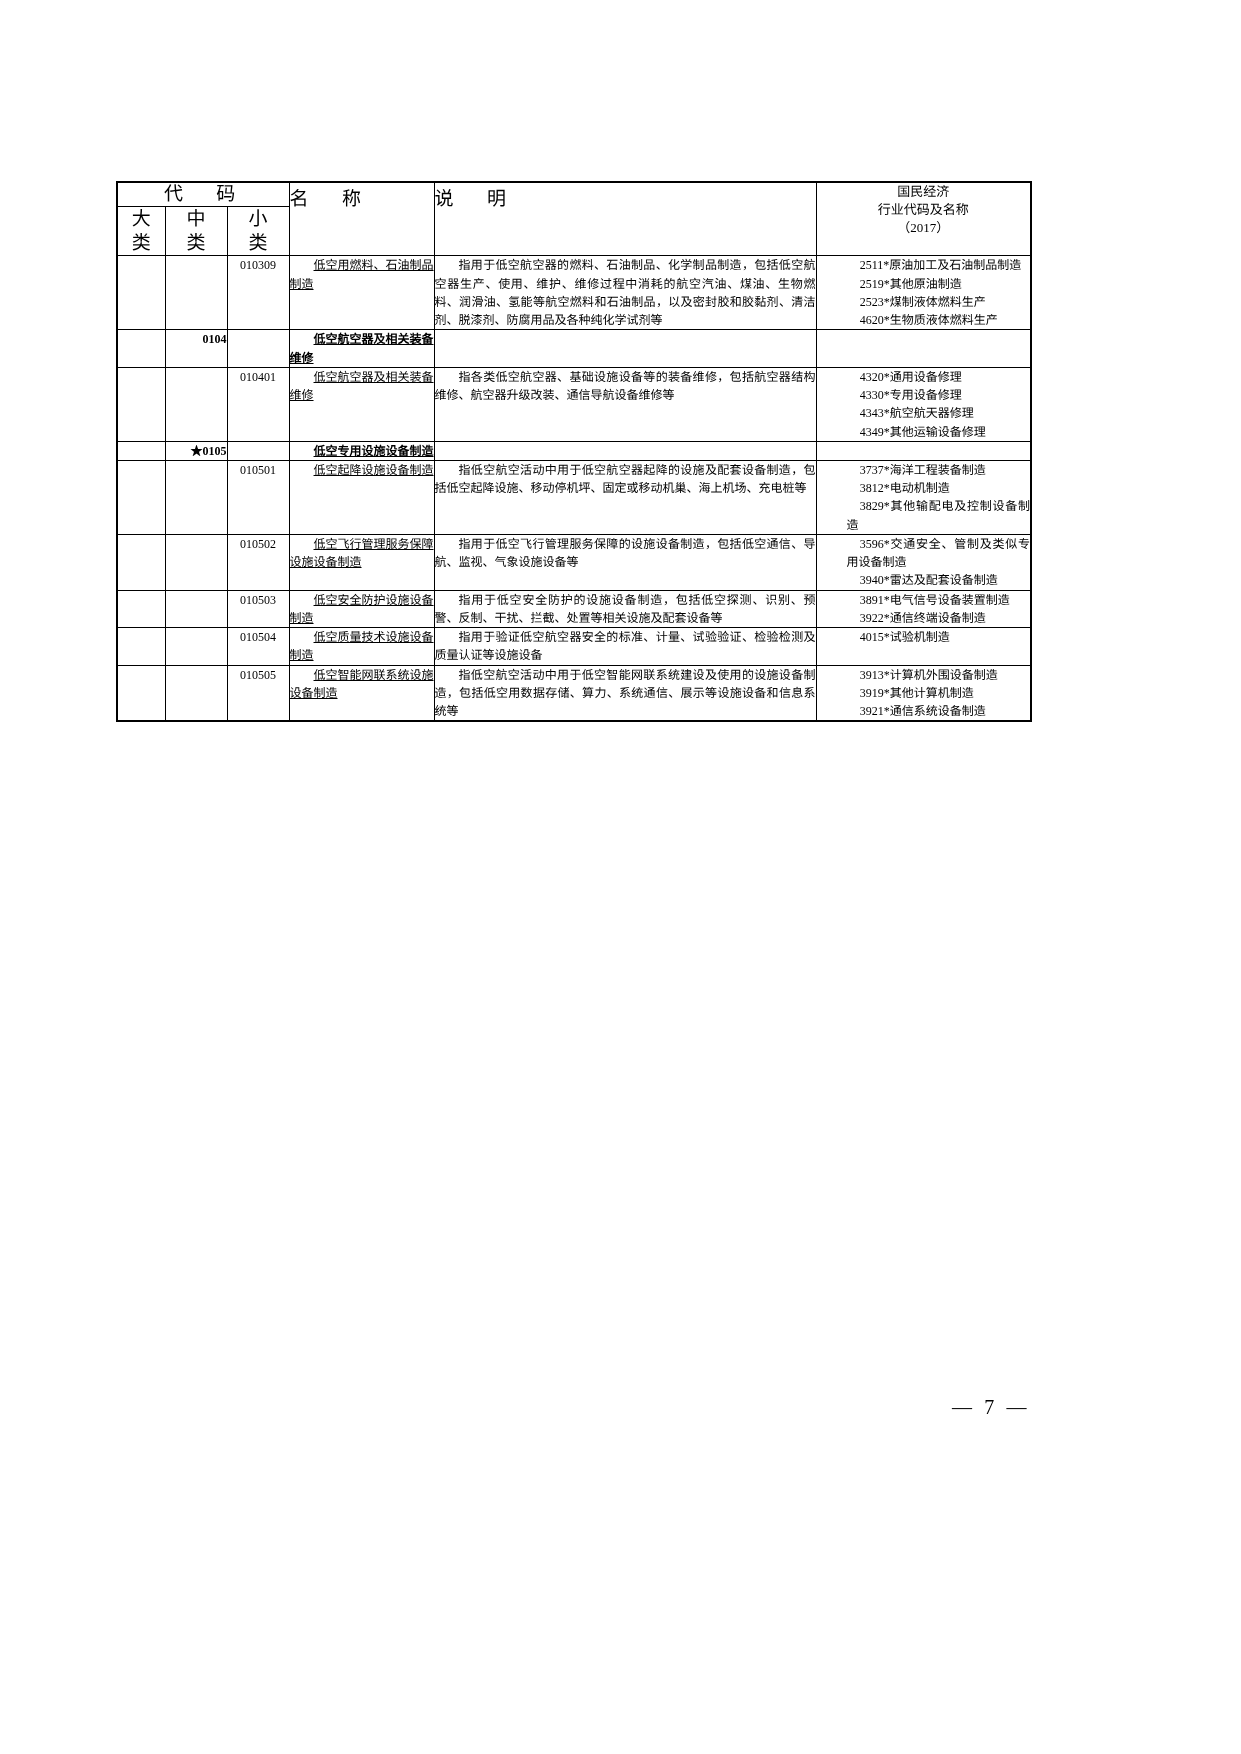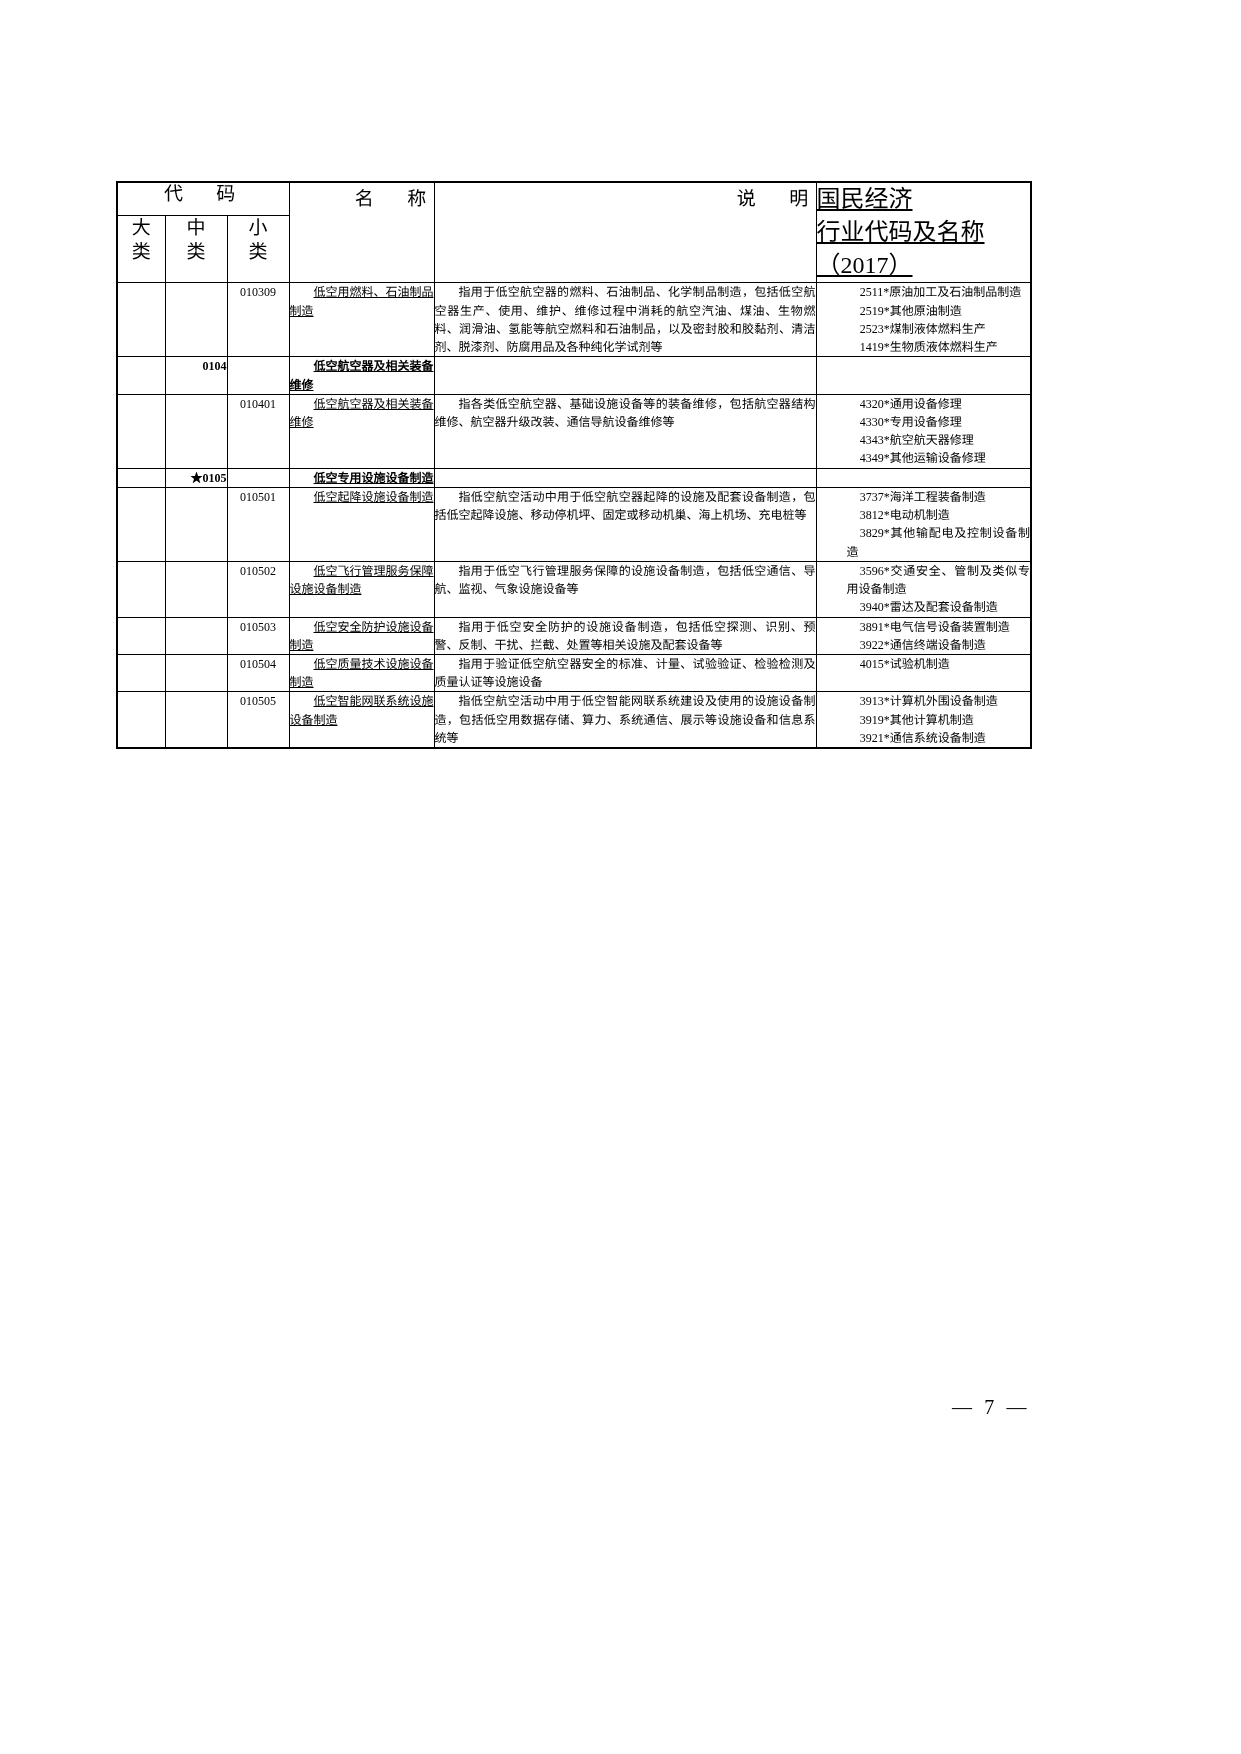--- a/index.html
+++ b/index.html
@@ -68,31 +68,31 @@
   }
   .hdr-sub {
     text-align: center;
     font-size: 19px;
     line-height: 1.33;
     padding: 4px 0 5px 0;
     letter-spacing: 0;
   }
 
   .hdr-mid {
-    text-align: right;
+    text-align: left;
     font-size: 19px;
     letter-spacing: 0.38em;
     vertical-align: middle;
   }
   .hdr-gb {
-    font-size: 24px;
+    text-align: center;
+    font-size: 13px;
     line-height: 1.38;
     vertical-align: middle;
     padding: 5px 4px 6px 4px;
-    text-decoration: underline;
   }
   .hdr-gb .stackline { display: block; }
 
   
   .cell {
     font-size: 12px;
     line-height: 1.52;
   }
   .c-code {
     text-align: center;
@@ -212,21 +212,21 @@
             <td class="cell c-code"></td>
             <td class="cell c-code">010309</td>
             <td class="cell c-namecell">
               <div class="indent-para">低空用燃料、石油制品制造</div>
             </td>
             <td class="cell c-desccell">指用于低空航空器的燃料、石油制品、化学制品制造，包括低空航空器生产、使用、维护、维修过程中消耗的航空汽油、煤油、生物燃料、润滑油、氢能等航空燃料和石油制品，以及密封胶和胶黏剂、清洁剂、脱漆剂、防腐用品及各种纯化学试剂等</td>
             <td class="cell c-gbcell">
               <span class="gb-item">2511*原油加工及石油制品制造</span>
               <span class="gb-item">2519*其他原油制造</span>
               <span class="gb-item">2523*煤制液体燃料生产</span>
-              <span class="gb-item">1419*生物质液体燃料生产</span>
+              <span class="gb-item">4620*生物质液体燃料生产</span>
             </td>
           </tr>
           <tr>
             <td class="cell c-code"></td>
             <td class="cell c-code bold">0104</td>
             <td class="cell c-code"></td>
             <td class="cell c-namecell bold-name">
               <div class="indent-para">低空航空器及相关装备维修</div>
             </td>
             <td class="cell c-desccell"></td>

